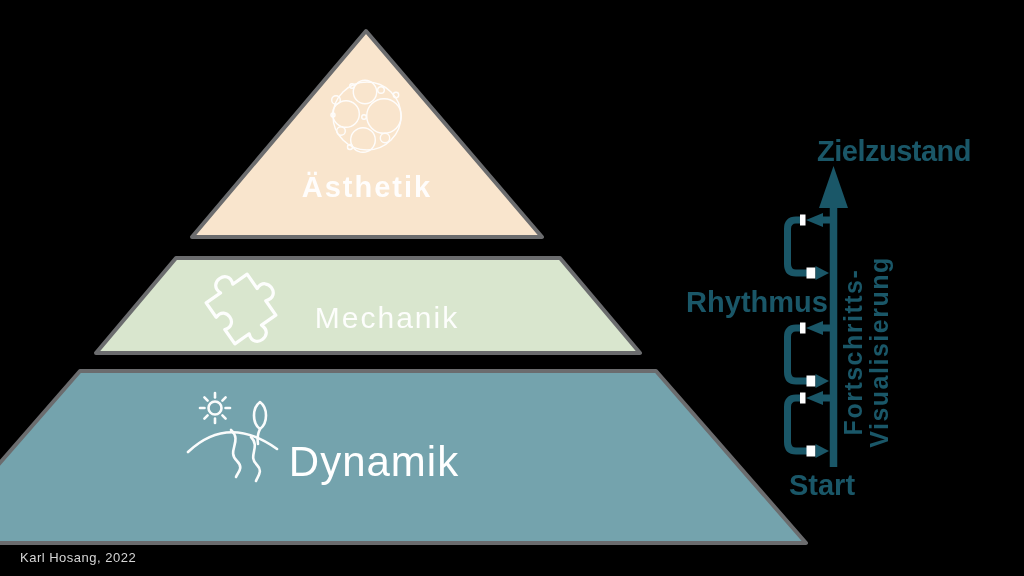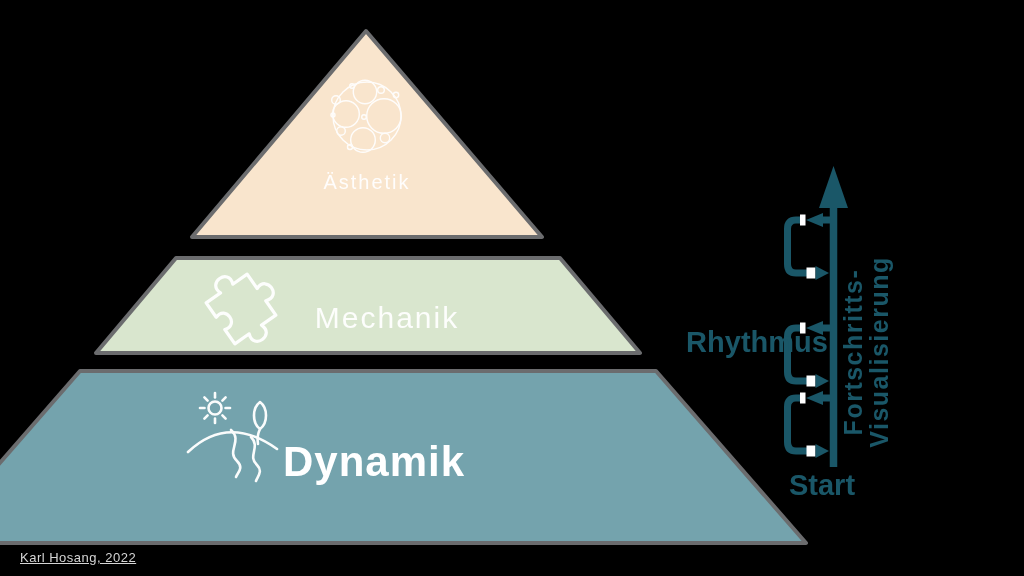--- a/index.html
+++ b/index.html
@@ -11,39 +11,39 @@
     font-family:"Liberation Sans", sans-serif;
   }
   .canvas svg{display:block;position:absolute;left:0;top:0;}
   .abs{position:absolute;}
   .center-x{transform:translateX(-50%);}
   .layer-label{
     color:rgba(255,255,255,0.93);
     letter-spacing:2px;
     white-space:nowrap;
   }
-  .label-aesthetik{left:367px;top:171px;font-size:20px;font-weight:400;}
+  .label-aesthetik{left:367px;top:171px;font-size:29px;font-weight:700;}
   .label-mechanik{left:374px;top:301px;font-size:30px;font-weight:400;margin-left:13px;}
   .label-dynamik{
-    left:374px;top:438px;font-size:42px;font-weight:bold;
+    left:374px;top:438px;font-size:42px;font-weight:normal;
     color:#ffffff;letter-spacing:1px;
   }
   .teal-text{
     color:#1a5768;font-weight:bold;white-space:nowrap;
   }
   .goal-label{left:894px;top:135px;font-size:29px;letter-spacing:-0.5px;}
-  .rhythm-label{left:757px;top:286px;font-size:29px;margin-top:40px;}
+  .rhythm-label{left:757px;top:286px;font-size:29px;}
   .start-label{left:822px;top:469px;font-size:29px;}
   .axis-label{
     left:727px;top:325px;width:280px;height:54px;
     transform:rotate(-90deg);
     text-align:center;font-size:25px;line-height:26px;letter-spacing:1.5px;
   }
   .credit{
-    left:20px;top:550px;font-size:13px;color:#d5d5d5;letter-spacing:0.5px;text-decoration:underline;
+    left:20px;top:550px;font-size:13px;color:#d5d5d5;letter-spacing:0.5px;
   }
   .pline{stroke:#1a5768;fill:none;}
   .pfill{fill:#1a5768;stroke:none;}
   .gap{fill:#ffffff;stroke:none;}
   .icon-stroke{stroke:#ffffff;fill:none;stroke-linecap:round;stroke-linejoin:round;}
 </style>
 </head>
 <body>
 
 <div class="canvas">
@@ -129,20 +129,21 @@
         <rect class="gap" x="806.5" y="445.5" width="9" height="11"></rect>
         <polygon class="pfill" points="829,451 815.5,444 815.5,458"></polygon>
       </g>
     </g>
   </svg>
 
   <div class="abs center-x layer-label label-aesthetik">Ästhetik</div>
   <div class="abs center-x layer-label label-mechanik">Mechanik</div>
   <div class="abs center-x label-dynamik">Dynamik</div>
 
+  <div class="abs center-x teal-text goal-label">Zielzustand</div>
   <div class="abs center-x teal-text rhythm-label">Rhythmus</div>
   <div class="abs center-x teal-text start-label">Start</div>
   <div class="abs teal-text axis-label">
     <div>Fortschritts-</div>
     <div>Visualisierung</div>
   </div>
 
   <div class="abs credit">Karl Hosang, 2022</div>
 
 </div>

